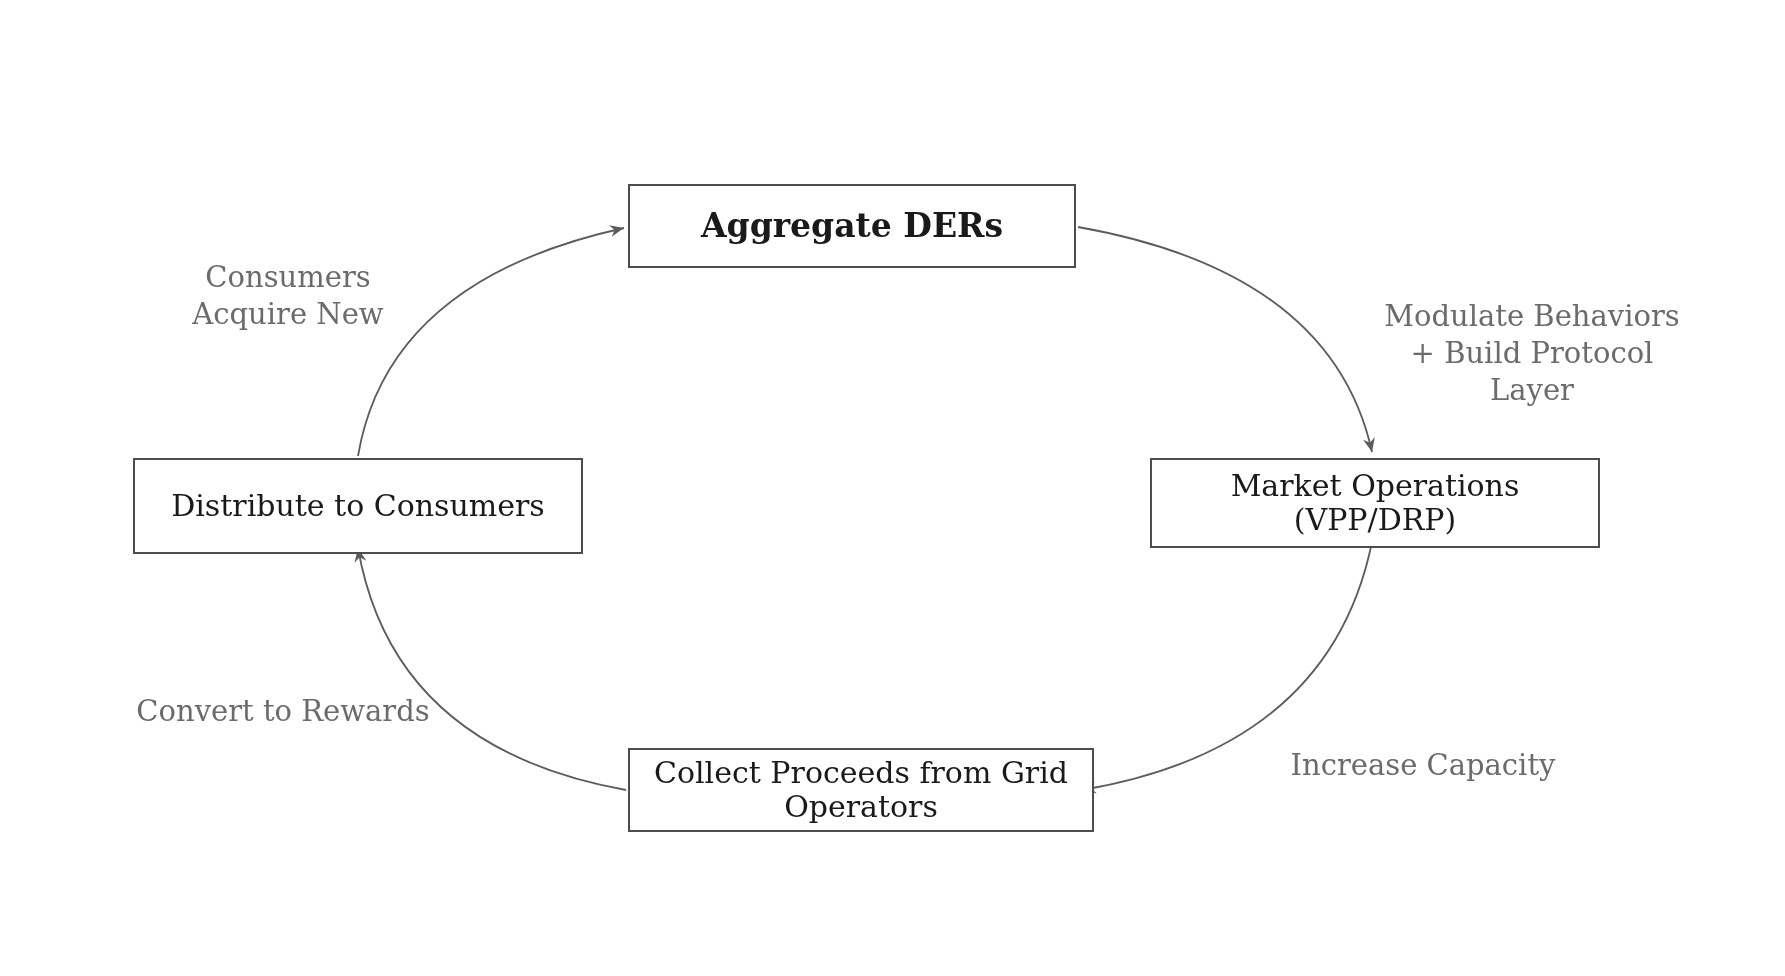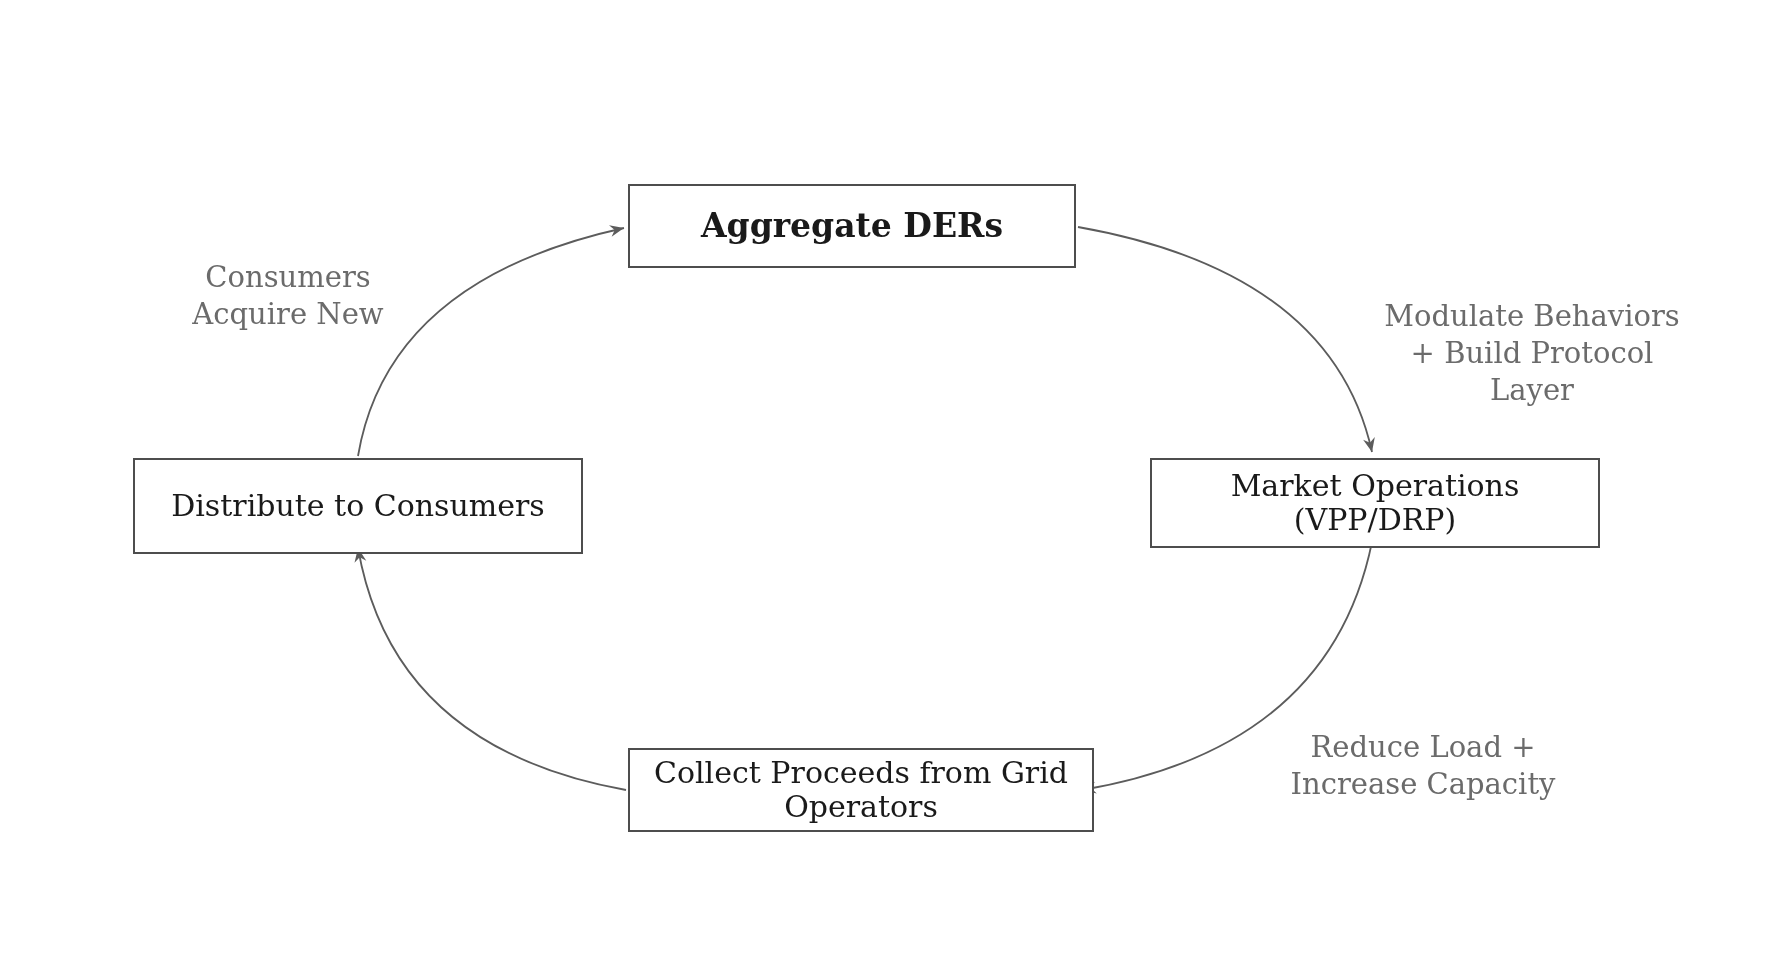--- a/index.html
+++ b/index.html
@@ -99,18 +99,20 @@
     <div>Acquire New</div>
   </div>
 
   <div class="edge-label lbl-modulate">
     <div>Modulate Behaviors</div>
     <div>+ Build Protocol</div>
     <div>Layer</div>
   </div>
 
   <div class="edge-label lbl-reduce">
-    <div>Reduce Load +</div>
     <div>Increase Capacity</div>
   </div>
 
+  <div class="edge-label lbl-convert">
+    <div>Convert to Rewards</div>
+  </div>
 
 </div>
 
 </body></html>

